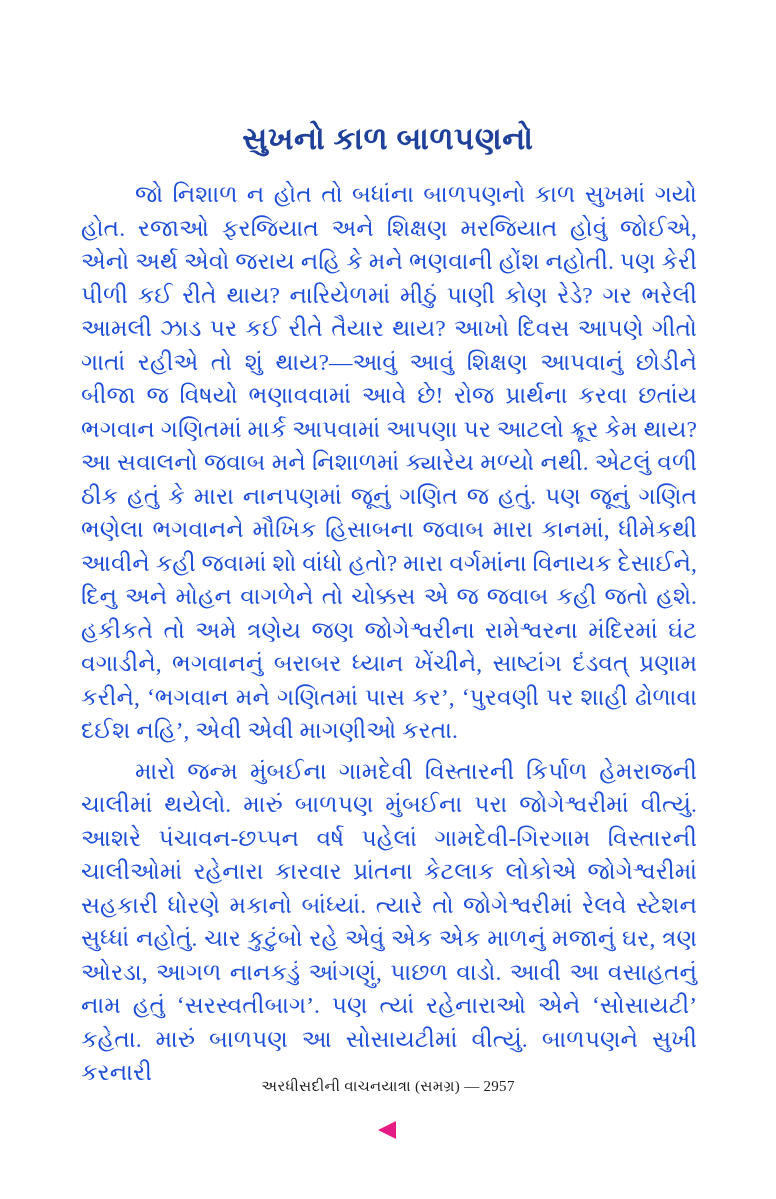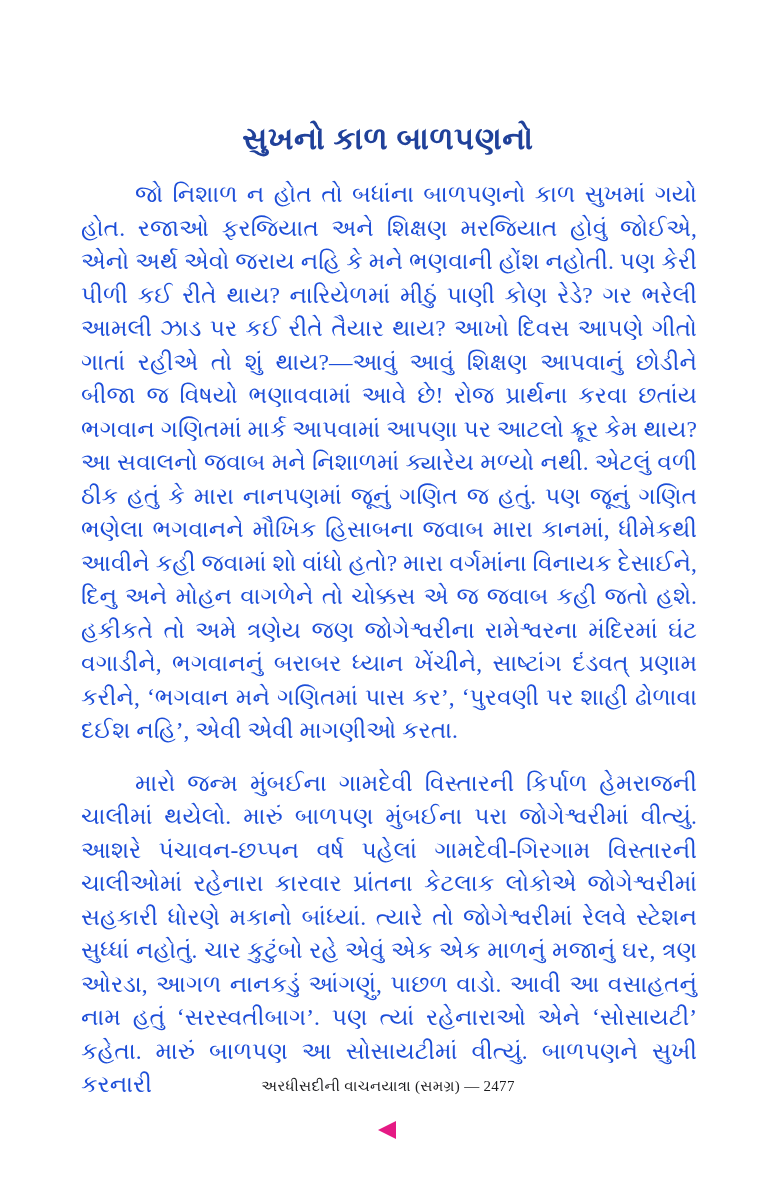--- a/index.html
+++ b/index.html
@@ -34,21 +34,21 @@
     font-size: 23.5px;
     line-height: 33.5px;
     color: #1d4ed8;
     text-align: justify;
   }
   .body-text p {
     margin: 0;
     text-indent: 54px;
   }
   .body-text p + p {
-    margin-top: 19px;
+    margin-top: 7px;
   }
   .page-footer {
     position: absolute;
     top: 1078px;
     left: 0;
     width: 100%;
     text-align: center;
     font-size: 15px;
     color: #1b1b1d;
     letter-spacing: 0.3px;
@@ -69,17 +69,17 @@
 
 <div class="sheet">
 
   <h1 class="page-title">સુખનો કાળ બાળપણનો</h1>
 
   <div class="body-text">
     <p>જો નિશાળ ન હોત તો બધાંના બાળપણનો કાળ સુખમાં ગયો હોત. રજાઓ ફરજિયાત અને શિક્ષણ મરજિયાત હોવું જોઈએ, એનો અર્થ એવો જરાય નહિ કે મને ભણવાની હોંશ નહોતી. પણ કેરી પીળી કઈ રીતે થાય? નારિયેળમાં મીઠું પાણી કોણ રેડે? ગર ભરેલી આમલી ઝાડ પર કઈ રીતે તૈયાર થાય? આખો દિવસ આપણે ગીતો ગાતાં રહીએ તો શું થાય?—આવું આવું શિક્ષણ આપવાનું છોડીને બીજા જ વિષયો ભણાવવામાં આવે છે! રોજ પ્રાર્થના કરવા છતાંય ભગવાન ગણિતમાં માર્ક આપવામાં આપણા પર આટલો ક્રૂર કેમ થાય? આ સવાલનો જવાબ મને નિશાળમાં ક્યારેય મળ્યો નથી. એટલું વળી ઠીક હતું કે મારા નાનપણમાં જૂનું ગણિત જ હતું. પણ જૂનું ગણિત ભણેલા ભગવાનને મૌખિક હિસાબના જવાબ મારા કાનમાં, ધીમેકથી આવીને કહી જવામાં શો વાંધો હતો? મારા વર્ગમાંના વિનાયક દેસાઈને, દિનુ અને મોહન વાગળેને તો ચોક્કસ એ જ જવાબ કહી જતો હશે. હકીકતે તો અમે ત્રણેય જણ જોગેશ્વરીના રામેશ્વરના મંદિરમાં ઘંટ વગાડીને, ભગવાનનું બરાબર ધ્યાન ખેંચીને, સાષ્ટાંગ દંડવત્ પ્રણામ કરીને, ‘ભગવાન મને ગણિતમાં પાસ કર’, ‘પુરવણી પર શાહી ઢોળાવા દઈશ નહિ’, એવી એવી માગણીઓ કરતા.</p>
     <p>મારો જન્મ મુંબઈના ગામદેવી વિસ્તારની કિર્પાળ હેમરાજની ચાલીમાં થયેલો. મારું બાળપણ મુંબઈના પરા જોગેશ્વરીમાં વીત્યું. આશરે પંચાવન-છપ્પન વર્ષ પહેલાં ગામદેવી-ગિરગામ વિસ્તારની ચાલીઓમાં રહેનારા કારવાર પ્રાંતના કેટલાક લોકોએ જોગેશ્વરીમાં સહકારી ધોરણે મકાનો બાંધ્યાં. ત્યારે તો જોગેશ્વરીમાં રેલવે સ્ટેશન સુધ્ધાં નહોતું. ચાર કુટુંબો રહે એવું એક એક માળનું મજાનું ઘર, ત્રણ ઓરડા, આગળ નાનકડું આંગણું, પાછળ વાડો. આવી આ વસાહતનું નામ હતું ‘સરસ્વતીબાગ’. પણ ત્યાં રહેનારાઓ એને ‘સોસાયટી’ કહેતા. મારું બાળપણ આ સોસાયટીમાં વીત્યું. બાળપણને સુખી કરનારી</p>
   </div>
 
-  <div class="page-footer">અરધીસદીની વાચનયાત્રા (સમગ્ર) — 2477</div>
+  <div class="page-footer">અરધીસદીની વાચનયાત્રા (સમગ્ર) — 2957</div>
 
   <div class="nav-triangle"></div>
 
 </div>
 
 </body></html>

